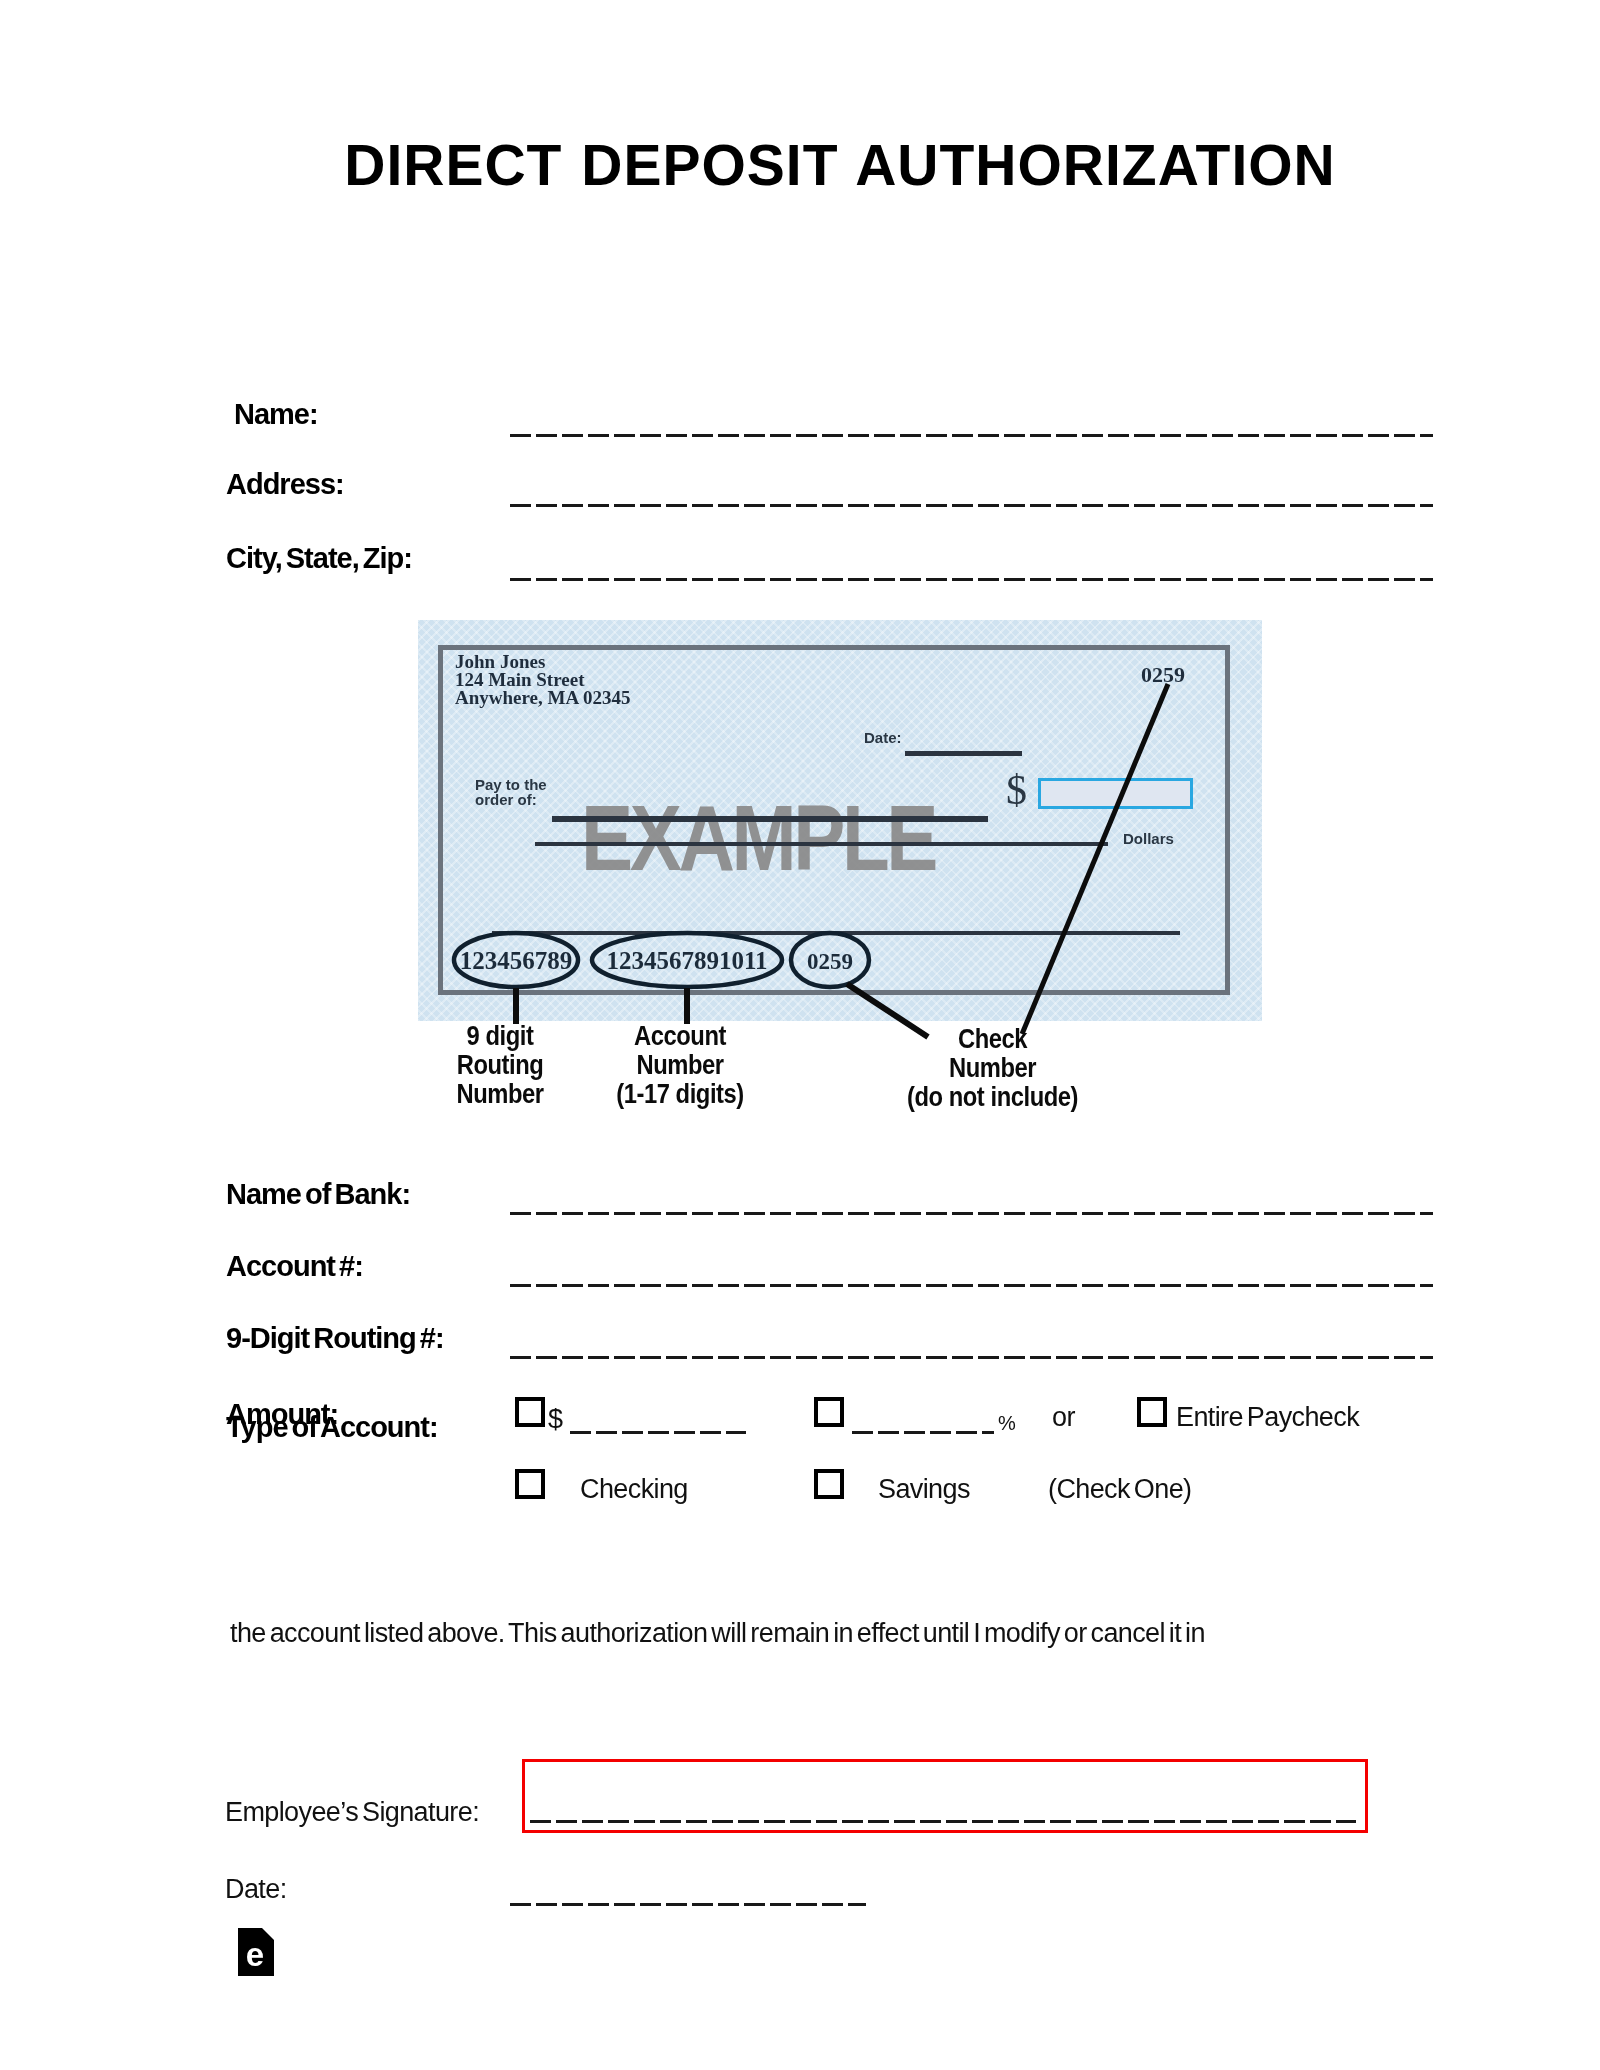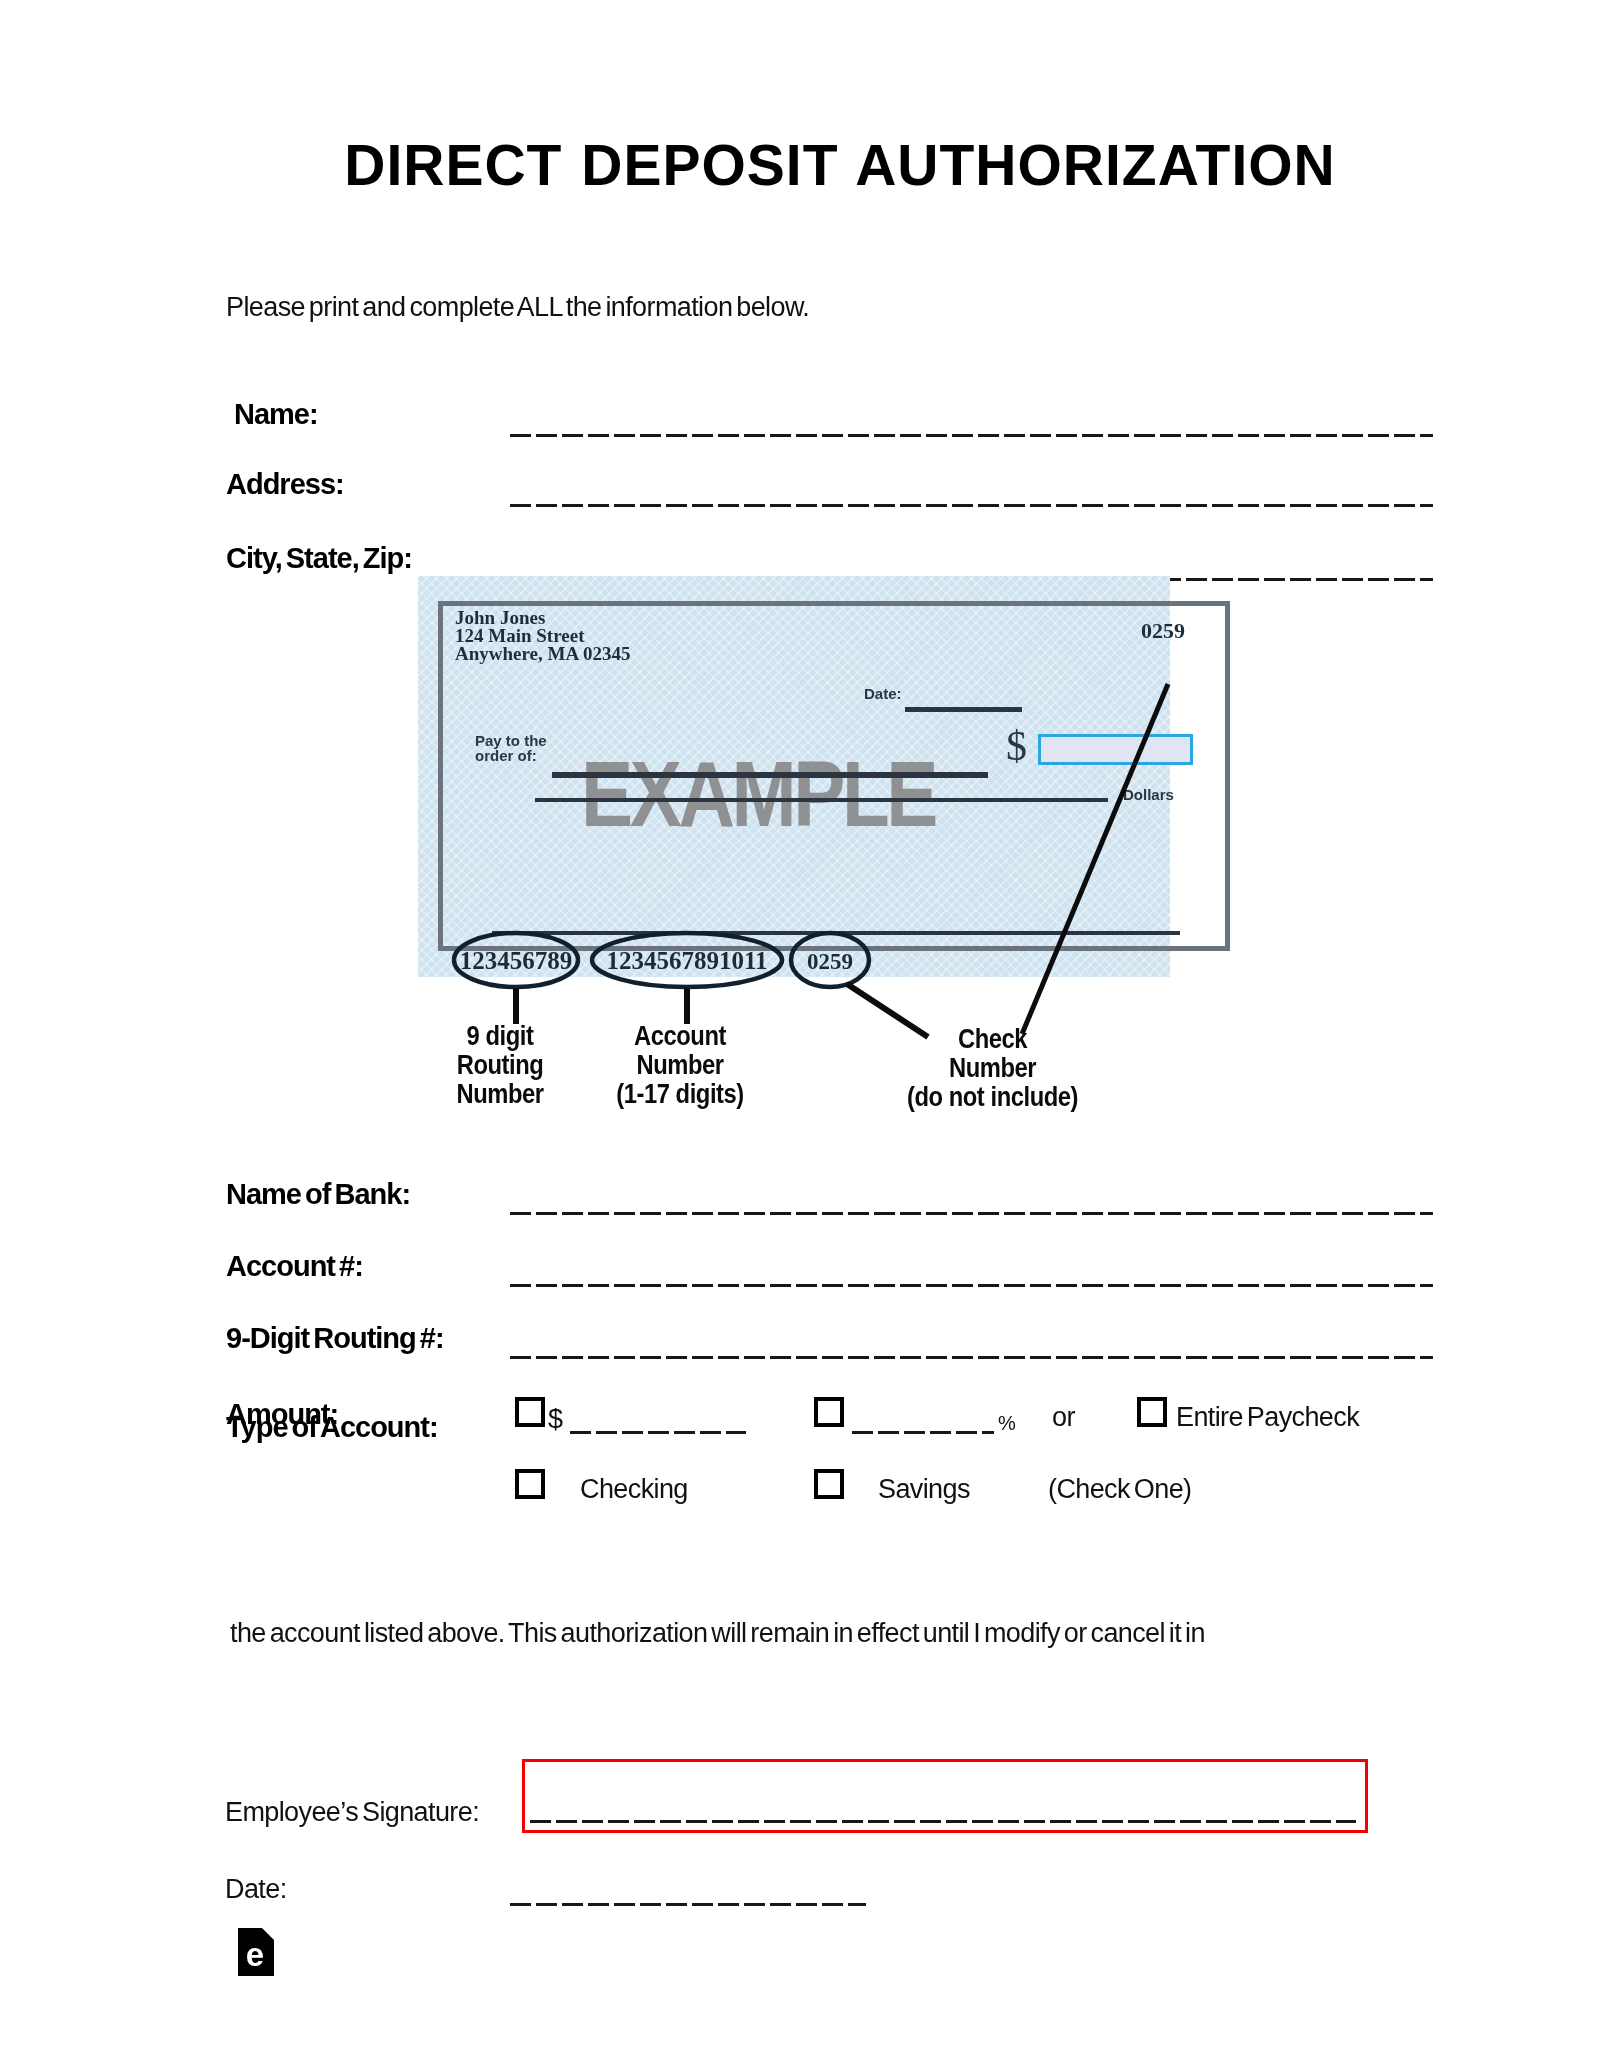--- a/index.html
+++ b/index.html
@@ -8,42 +8,41 @@
   .abs{position:absolute;}
   .title{left:0;top:132px;width:1600px;text-align:center;font-weight:bold;
          font-size:57px;letter-spacing:1px;word-spacing:2px;color:#000;}
   .txt{font-size:27px;letter-spacing:-0.6px;word-spacing:-3px;color:#111;}
   .lbl{font-weight:bold;font-size:29px;letter-spacing:-1px;word-spacing:-3px;color:#000;}
   .fill-line{height:3px;background:repeating-linear-gradient(90deg,#181818 0 21px,rgba(0,0,0,0) 21px 26px);}
   .checkbox{width:22px;height:22px;border:4px solid #000;background:#fff;}
   .serif-it{font-family:"Liberation Serif",serif;font-style:italic;}
 
   
-  .check{left:378px;top:576px;width:752px;height:401px;background-color:#cfe2f0;
+  .check{left:378px;top:620px;width:844px;height:401px;background-color:#cfe2f0;
      background-image:repeating-linear-gradient(135deg,rgba(255,255,255,.33) 0 2px,rgba(0,0,0,0) 2px 7px),
                       repeating-linear-gradient(45deg,rgba(255,255,255,.28) 0 2px,rgba(0,0,0,0) 2px 7px);}
   .check-inner{left:20px;top:25px;width:782px;height:340px;border:5px solid #6b737d;}
   .payer{left:37px;top:33px;font-family:"Liberation Serif",serif;font-weight:bold;
          font-size:19px;line-height:18px;color:#1f2d3d;}
   .chk-small{font-size:15px;font-weight:bold;letter-spacing:0;word-spacing:0;color:#2a3744;}
   .dark-line{background:#2b3440;}
   .watermark{left:100px;top:172px;width:480px;text-align:center;font-size:92px;font-weight:bold;
              color:#8a8a8a;letter-spacing:-4px;line-height:1;transform:scaleX(.85);opacity:.92;}
   .under-lbl{font-weight:bold;font-size:27px;line-height:29px;letter-spacing:-0.5px;
              text-align:center;color:#0b0b0b;transform:scaleX(.88);}
   .sig-box{left:482px;top:1759px;width:840px;height:68px;border:3px solid #f40000;background:rgba(255,255,255,0);}
   svg{display:block;}
 </style>
 </head>
 <body>
 
 <div class="page">
 
   <div class="abs title">DIRECT DEPOSIT AUTHORIZATION</div>
-  <div class="abs txt" style="left:186px;top:292px;">Please print and complete ALL the information below.</div>
 
   <div class="abs lbl" style="left:194px;top:398px;">Name:</div>
   <div class="abs fill-line" style="left:470px;top:434px;width:923px;"></div>
 
   <div class="abs lbl" style="left:186px;top:468px;">Address:</div>
   <div class="abs fill-line" style="left:470px;top:504px;width:923px;"></div>
 
   <div class="abs lbl" style="left:186px;top:542px;">City, State, Zip:</div>
   <div class="abs fill-line" style="left:470px;top:578px;width:923px;"></div>
 

